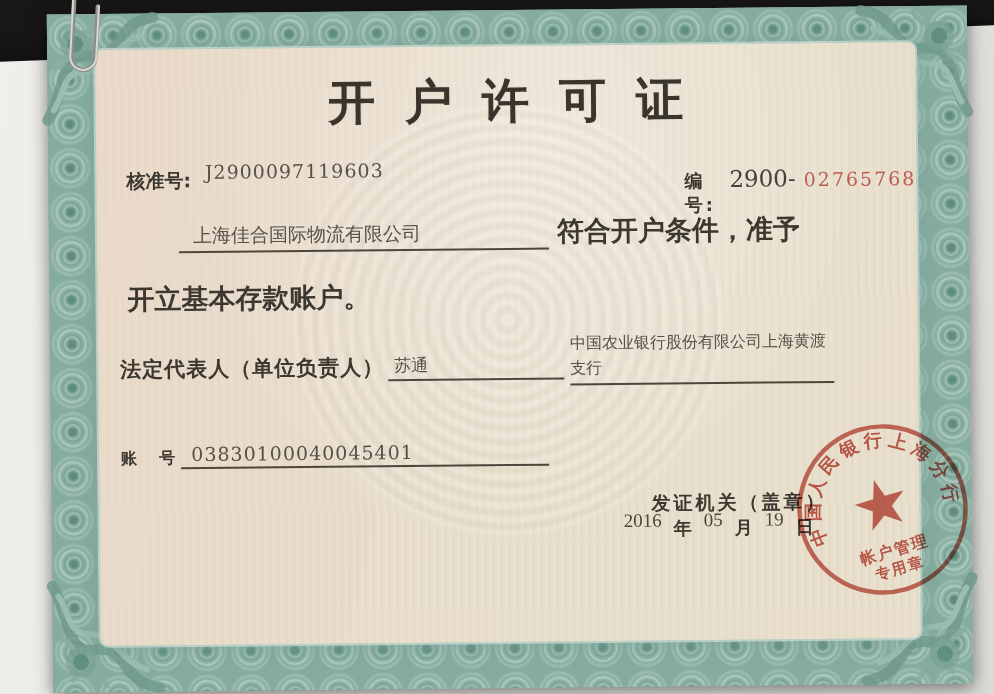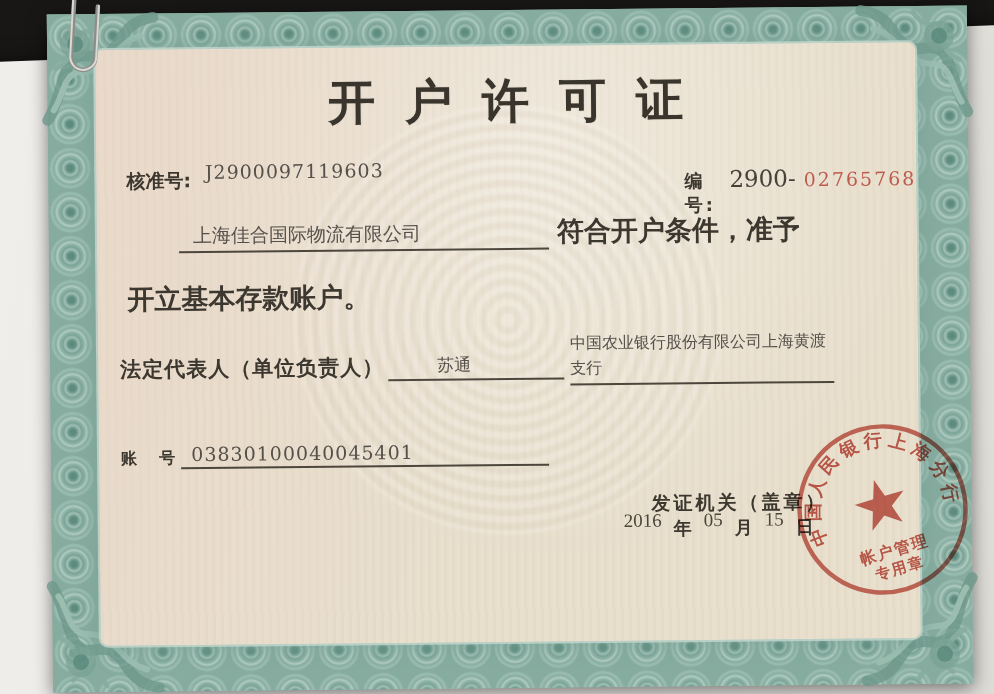--- a/index.html
+++ b/index.html
@@ -70,21 +70,21 @@
   .serial-number{font-family:"DejaVu Serif","Liberation Serif",serif;margin-left:8px;font-size:19px;letter-spacing:2px;color:#bd5c4e;}
   .audit-row{position:absolute;left:74px;top:168px;display:flex;align-items:flex-end;}
   .big-text{font-size:27px;font-weight:600;color:#3c372f;}
   .ufield{border-bottom:2px solid #4c463c;display:inline-flex;align-items:flex-end;}
   .company-field{width:356px;margin:0 8px;padding:0 0 2px 14px;}
   .company-field .value{font-size:19px;}
   .account-type-row{position:absolute;left:30px;top:232px;}
   .rep-row{position:absolute;left:22px;top:306px;display:flex;align-items:flex-end;}
   .mid-label{font-size:21px;font-weight:bold;color:#3c372f;letter-spacing:1px;}
   .rep-field{width:170px;margin-left:4px;padding:0 0 2px 6px;}
-  .rep-field .value{font-size:17px;margin-left:43px;}
+  .rep-field .value{font-size:17px;}
   .bank-cluster{position:absolute;left:466px;top:286px;display:flex;align-items:flex-end;}
   .bank-cluster .mid-label{margin-bottom:4px;}
   .bank-field{width:264px;margin-left:6px;border-bottom:2px solid #4c463c;padding-bottom:2px;}
   .bank-field .value{font-size:16px;line-height:1.55;display:block;}
   .account-row{position:absolute;left:22px;top:394px;display:flex;align-items:flex-end;}
   .account-label{font-size:16px;font-weight:bold;white-space:pre;}
   .account-field{width:358px;margin-left:6px;padding:0 0 2px 10px;}
   .account-field .value{font-size:19px;letter-spacing:1px;}
   .issuer-label{position:absolute;left:552px;top:446px;font-size:19px;font-weight:bold;letter-spacing:3px;color:#3c372f;}
   .date-row{position:absolute;left:524px;top:472px;display:flex;align-items:flex-end;color:#3c372f;}
@@ -188,21 +188,21 @@
       </span>
     </div>
 
     <div class="issuer-label">发证机关（盖章）</div>
 
     <div class="date-row">
       <span class="date-num">2016</span>
       <span class="date-unit">年</span>
       <span class="date-num">05</span>
       <span class="date-unit">月</span>
-      <span class="date-num">15</span>
+      <span class="date-num">19</span>
       <span class="date-unit">日</span>
     </div>
 
     <svg class="bank-seal" viewBox="0 0 180 180">
       <defs>
         <path id="seal-arc" d="M 34.6 122 A 64 64 0 1 1 145.4 122" fill="none"></path>
       </defs>
       <circle cx="90" cy="90" r="84" fill="none" stroke="#c24c40" stroke-width="4.5" opacity=".9"></circle>
       <text font-size="18.5" font-weight="bold" fill="#c24c40" letter-spacing="5" font-family="DejaVu Sans, sans-serif">
         <textPath href="#seal-arc" startOffset="50%" text-anchor="middle">中国人民银行上海分行</textPath>

